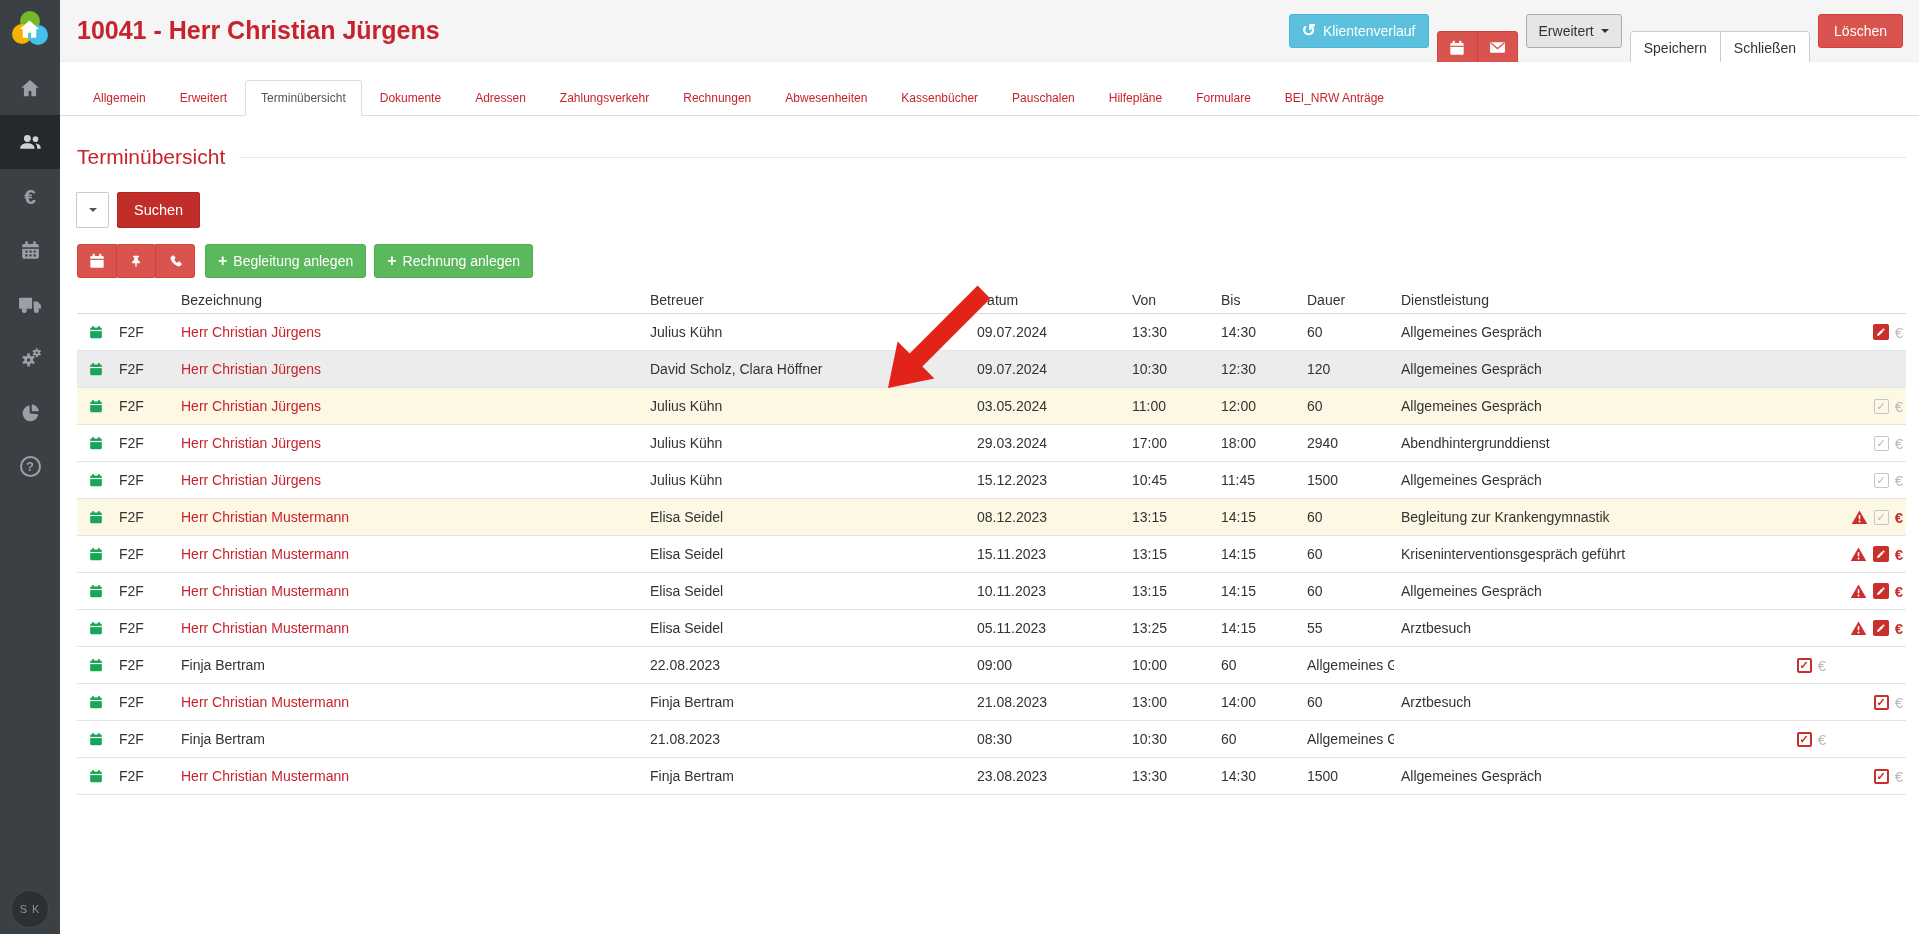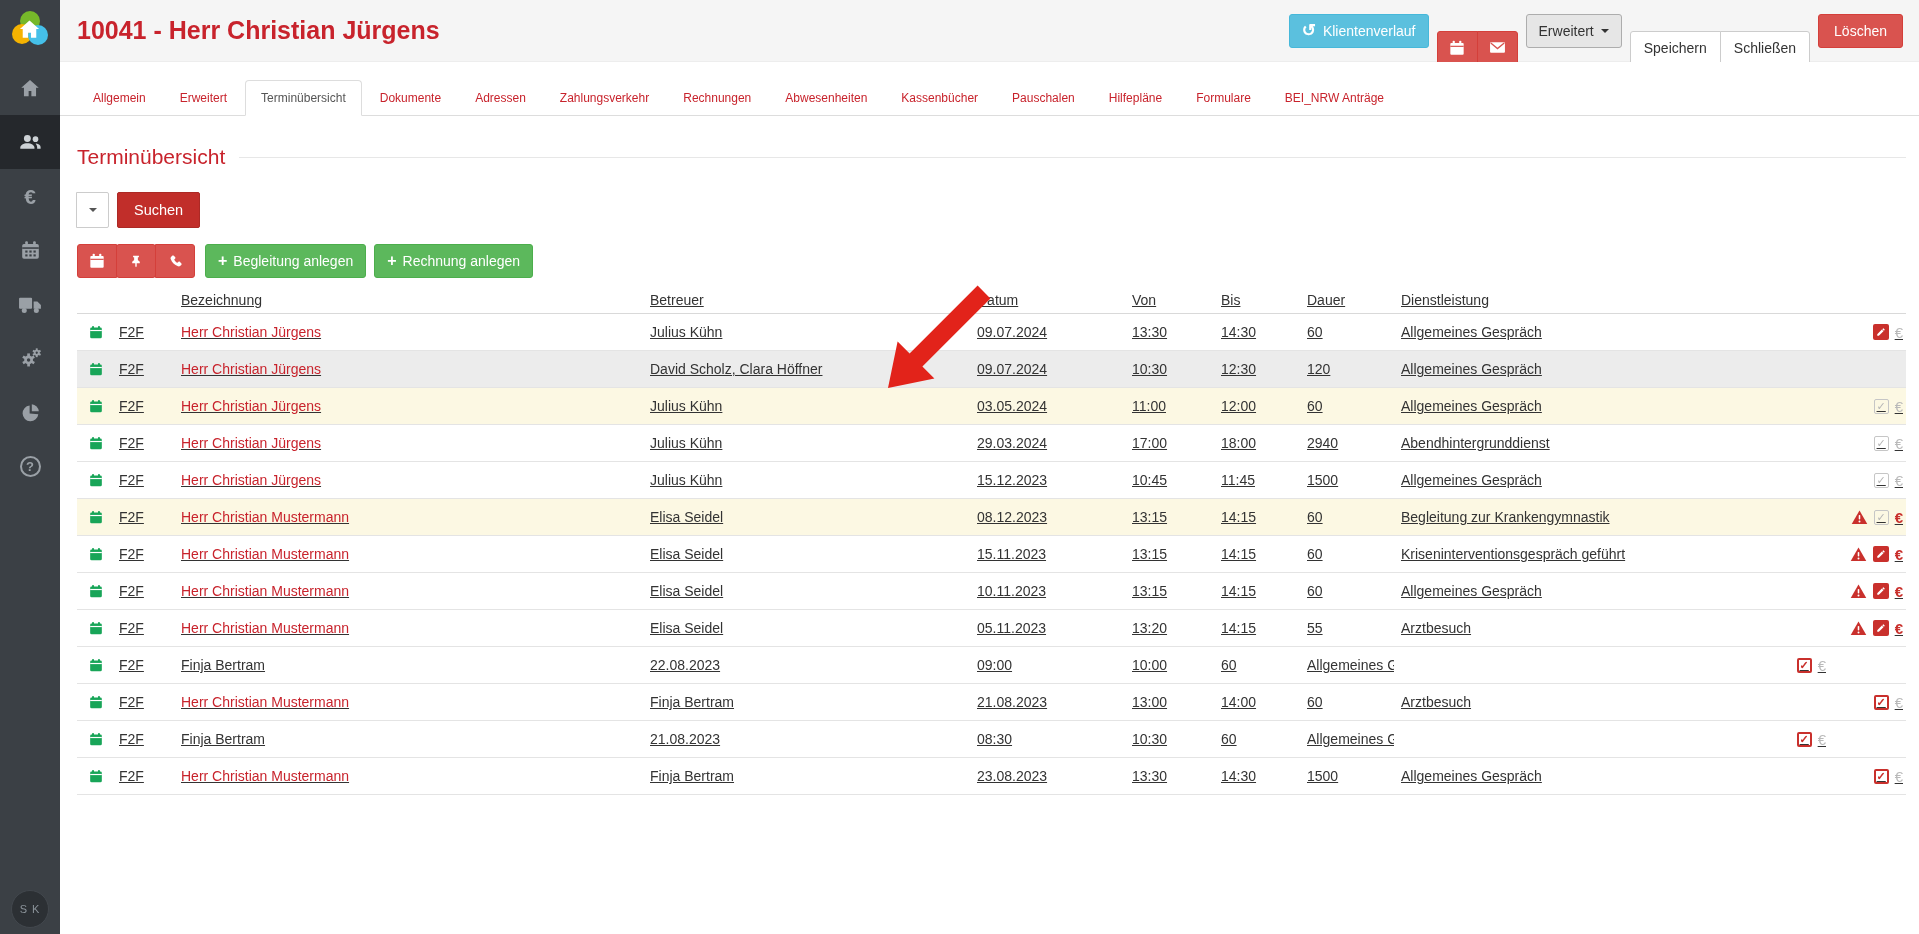--- a/index.html
+++ b/index.html
@@ -79,21 +79,21 @@
   .red-group .btn:first-child { border-radius:3px 0 0 3px; }
   .red-group .btn:last-child  { border-radius:0 3px 3px 0; }
   .btn-green { height:34px; padding:0 12px; background:#5cb85c; border:1px solid #4cae4c; color:#fff;
     font-size:14px; border-radius:3px; display:inline-flex; align-items:center; gap:6px; cursor:pointer;
     font-family:"Liberation Sans",sans-serif; }
   .btn-green .plus { font-size:16px; font-weight:bold; }
   .btn-green:nth-of-type(1) { margin-left:10px; }
   .btn-green + .btn-green { margin-left:8px; }
 
   
-  .tbl { width:1829px; margin-top:8px; font-size:14px;text-decoration:underline; }
+  .tbl { width:1829px; margin-top:8px; font-size:14px; }
   .trow { display:grid;
     grid-template-columns:35px 62px 469px 327px 155px 89px 86px 94px 435px 77px;
     align-items:center; height:37px; border-bottom:1px solid #e4e4e4; }
   .thead { height:28px; border-bottom:1px solid #d9d9d9; color:#333; }
   .cell { padding-left:7px; white-space:nowrap; overflow:hidden; }
   .c-ic { padding-left:12px; display:flex; align-items:center; }
   .bg-gray   { background:#ececec; }
   .bg-yellow { background:#fcf8e3; }
   .rlink { color:#c8232c; cursor:pointer; }
   .xmark { color:#1c1c1c; font-weight:bold; font-size:15px; margin-right:1px; }
@@ -548,21 +548,21 @@
                   <rect x="2" y="3.5" width="20" height="18.5" rx="2.5" fill="#18a558"></rect>
                   <rect x="5.2" y="1" width="3.4" height="6" rx="1.4" fill="#18a558"></rect>
                   <rect x="15.4" y="1" width="3.4" height="6" rx="1.4" fill="#18a558"></rect>
                   <rect x="2" y="7.6" width="20" height="2" fill="#fff"></rect>
                 </svg>
               </div>
               <div class="cell">F2F</div>
               <div class="cell"><span class="rlink">Herr Christian Mustermann</span></div>
               <div class="cell">Elisa Seidel</div>
               <div class="cell">05.11.2023</div>
-              <div class="cell">13:20</div>
+              <div class="cell">13:25</div>
               <div class="cell">14:15</div>
               <div class="cell">55</div>
               <div class="cell">Arztbesuch</div>
               <div class="cell c-status">
                 <span class="st-warn">
                   <svg width="17" height="17" viewBox="0 0 24 24">
                     <path d="M12 2 23 21H1z" fill="#c9302c"></path>
                     <rect x="10.9" y="8.5" width="2.2" height="6.3" rx="1" fill="#fff"></rect>
                     <circle cx="12" cy="17.8" r="1.4" fill="#fff"></circle>
                   </svg>

